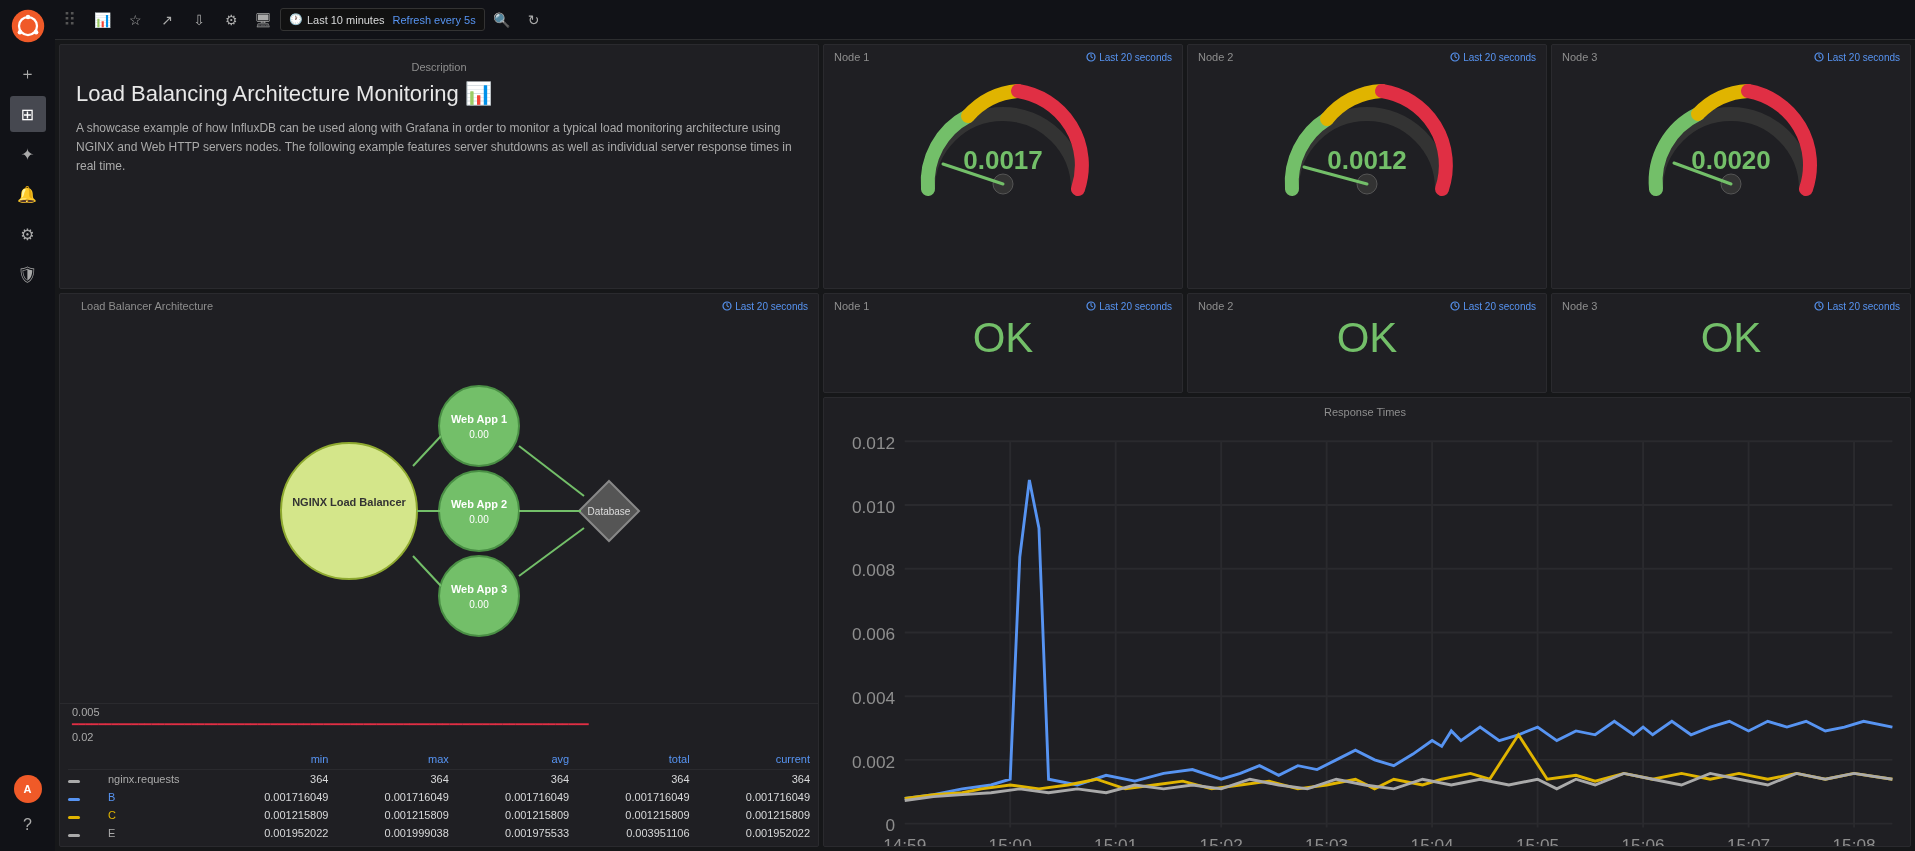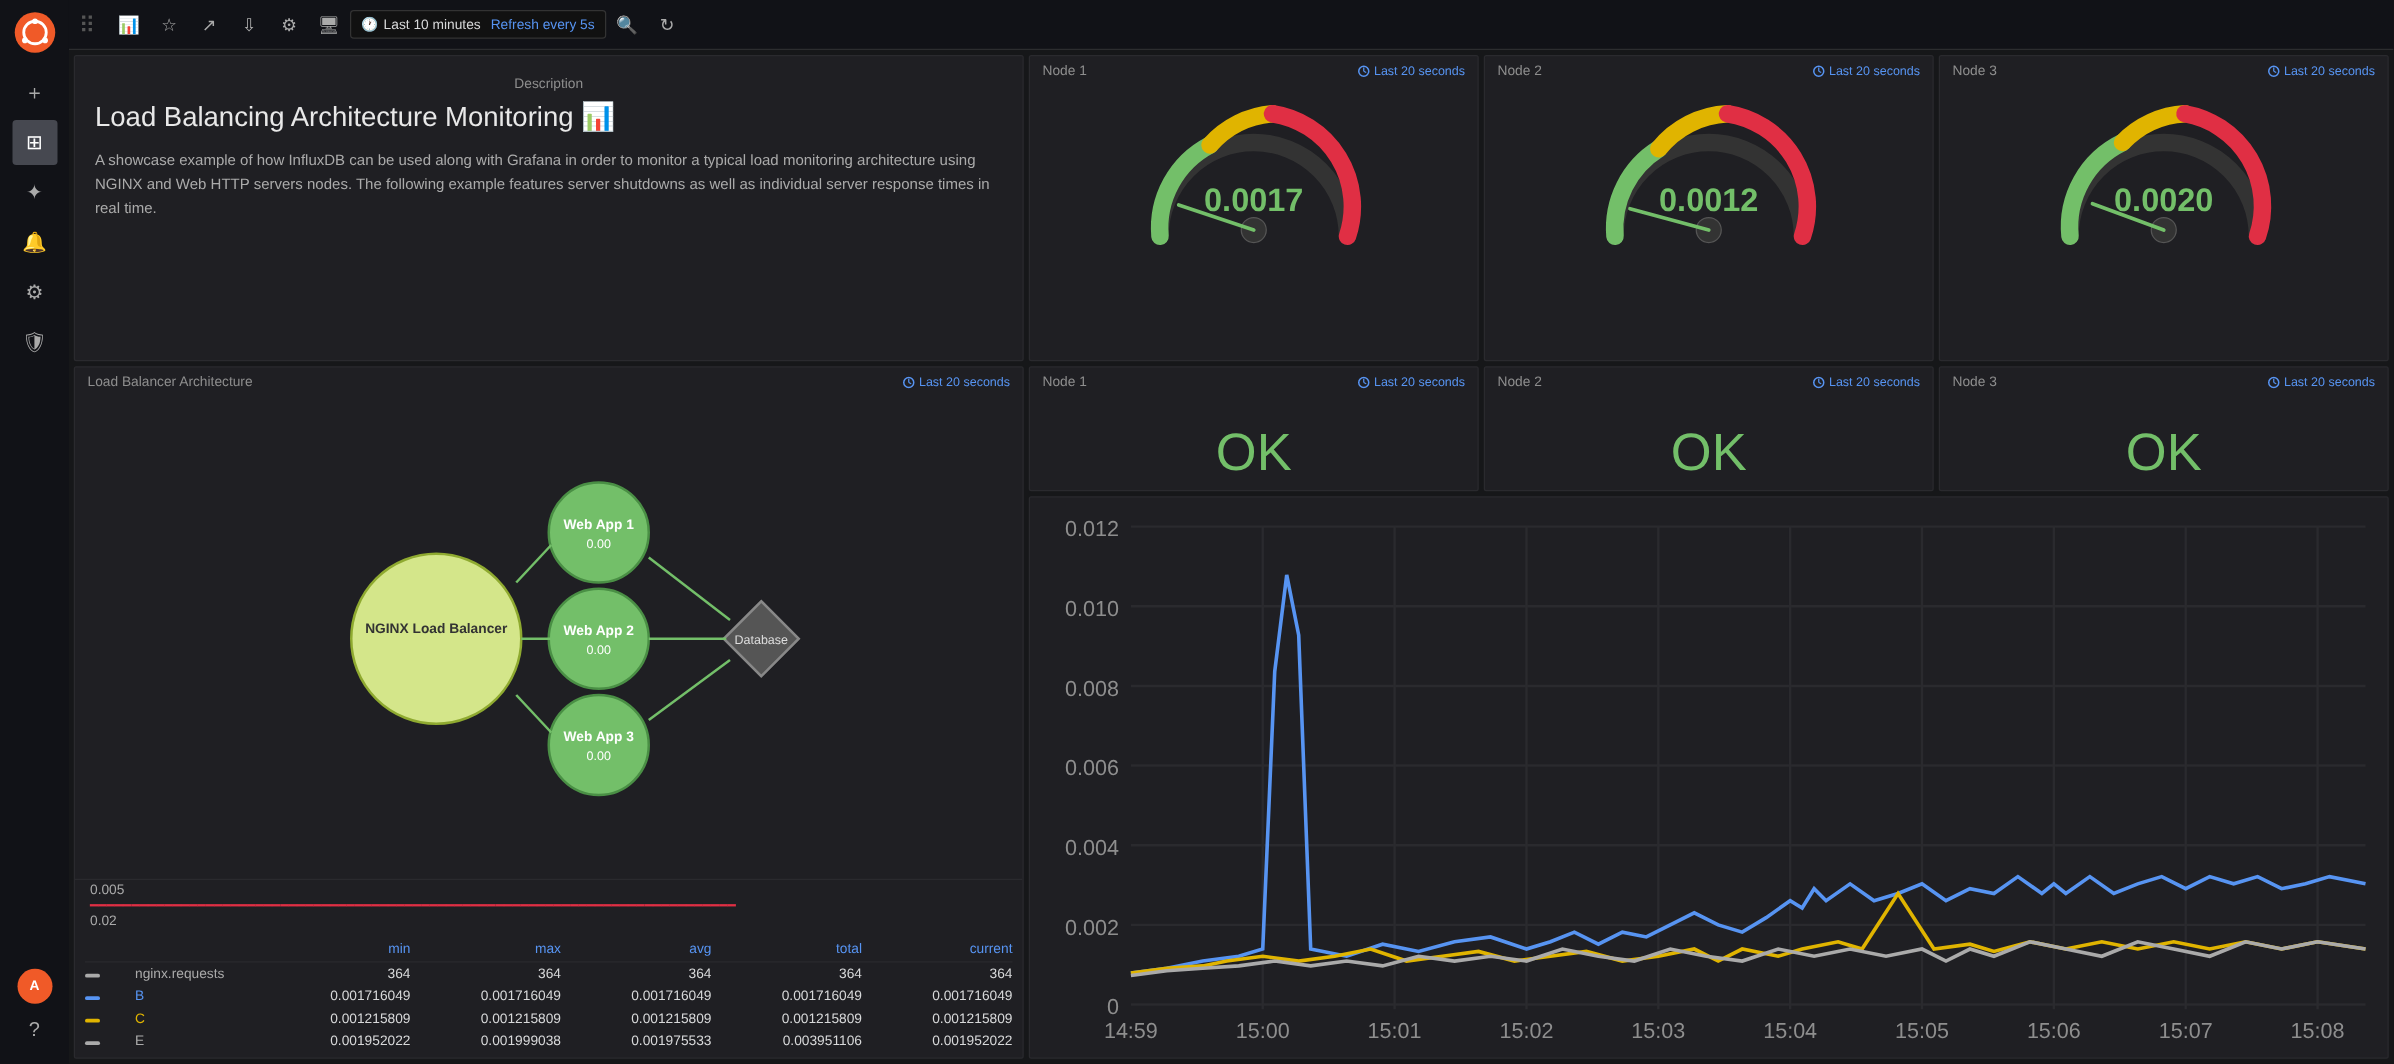--- a/index.html
+++ b/index.html
@@ -204,21 +204,20 @@
       font-size: 11px;
     }
     .status-ok {
       flex: 1;
       display: flex;
       align-items: center;
       justify-content: center;
       font-size: 42px;
       font-weight: 300;
       color: #73bf69;
-      margin-top: 24px;
     }
     .arch-header {
       display: flex;
       align-items: center;
       justify-content: space-between;
       padding: 6px 10px;
       font-size: 11px;
     }
 
     .table-header-row {
@@ -310,21 +309,21 @@
       <div style="text-align:center;font-size:11px;color:#8e8e8e;padding:4px 0 8px;">
         <span>Description</span>
       </div>
       <div class="desc-title">Load Balancing Architecture Monitoring 📊</div>
       <div class="desc-text">A showcase example of how InfluxDB can be used along with Grafana in order to monitor a typical load monitoring architecture using NGINX and Web HTTP servers nodes. The following example features server shutdowns as well as individual server response times in real time.</div>
     </div>
 
     <div class="panel" style="grid-column:1;grid-row:2/4;display:flex;flex-direction:column;">
 
       <div class="arch-header">
-        <span style="color:#8e8e8e;">Load Balancer Architecture</span>
+        <span style="color:#8e8e8e;margin-left:11px;">Load Balancer Architecture</span>
         <span class="panel-time">
           <svg width="10" height="10" viewBox="0 0 10 10">
             <circle cx="5" cy="5" r="4" stroke="#5794f2" stroke-width="1.2" fill="none"></circle>
             <line x1="5" y1="2" x2="5" y2="5" stroke="#5794f2" stroke-width="1"></line>
             <line x1="5" y1="5" x2="7" y2="6" stroke="#5794f2" stroke-width="1"></line>
           </svg>
           <span>Last 20 seconds</span>
         </span>
       </div>
 
@@ -544,20 +543,21 @@
               </svg>
             Last 20 seconds
           </span>
         </div>
         <div class="status-ok">OK</div>
       </div>
     </div>
 
     <div class="panel chart-panel">
       <div class="chart-container">
+        <div class="chart-title">Response Times</div>
         <div style="flex:1;position:relative;">
           <svg id="chart-svg" width="100%" height="100%" viewBox="0 0 560 230" preserveAspectRatio="none">
 
             <line x1="40" y1="10" x2="555" y2="10" stroke="#2a2a2e" stroke-width="1"></line>
             <line x1="40" y1="43" x2="555" y2="43" stroke="#2a2a2e" stroke-width="1"></line>
             <line x1="40" y1="76" x2="555" y2="76" stroke="#2a2a2e" stroke-width="1"></line>
             <line x1="40" y1="109" x2="555" y2="109" stroke="#2a2a2e" stroke-width="1"></line>
             <line x1="40" y1="142" x2="555" y2="142" stroke="#2a2a2e" stroke-width="1"></line>
             <line x1="40" y1="175" x2="555" y2="175" stroke="#2a2a2e" stroke-width="1"></line>
             <line x1="40" y1="208" x2="555" y2="208" stroke="#2a2a2e" stroke-width="1"></line>

